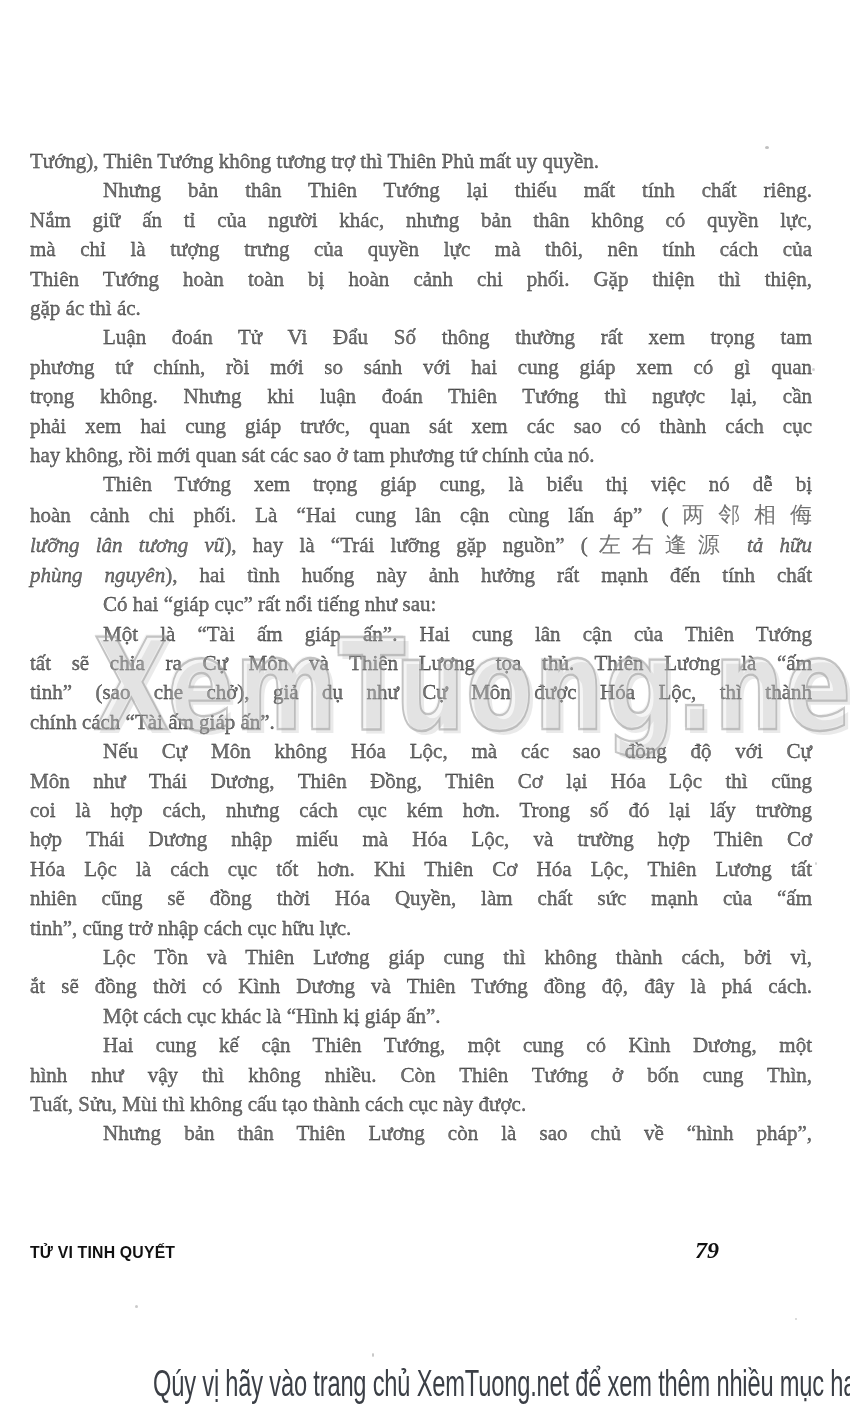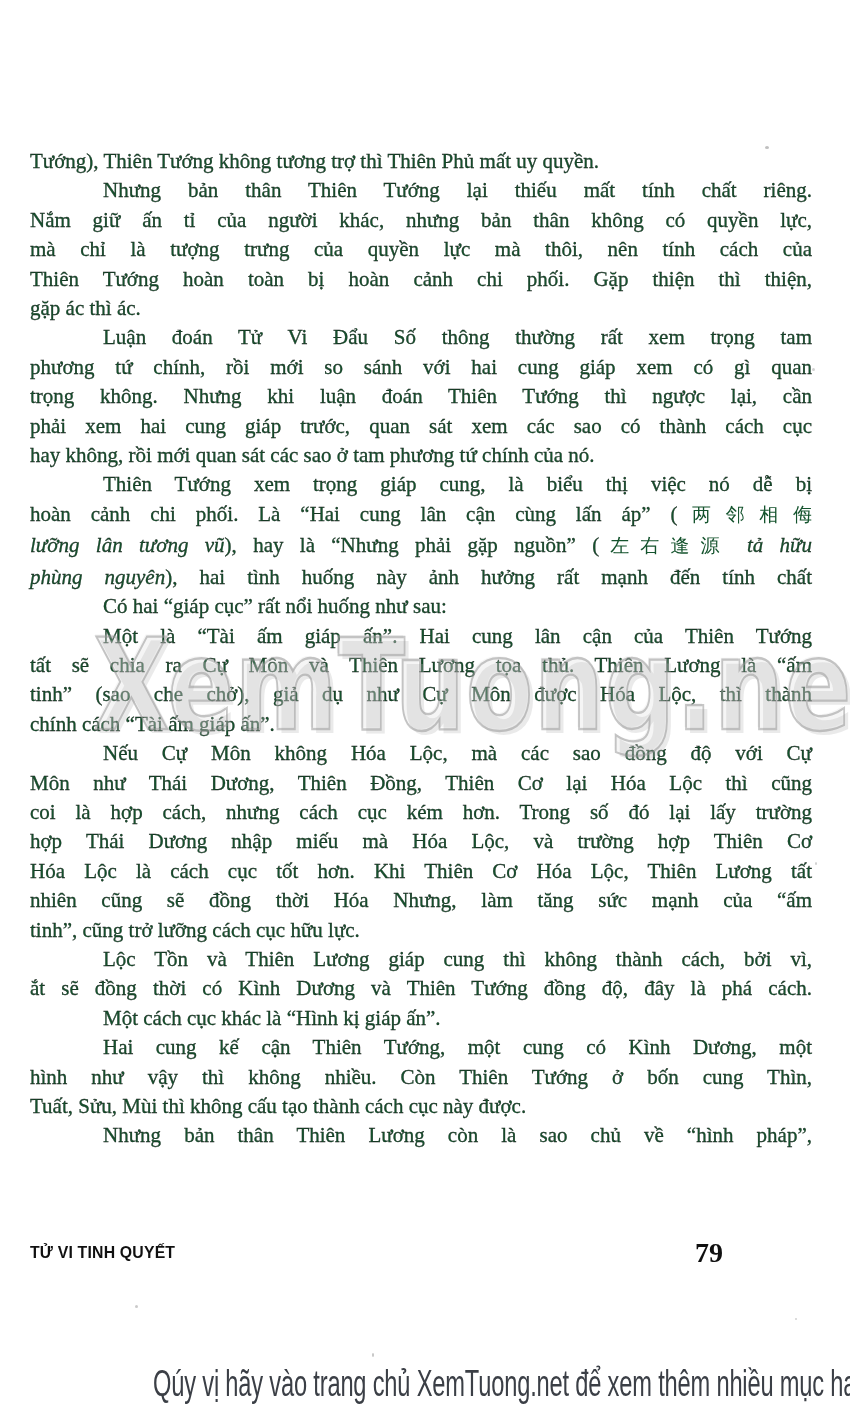--- a/index.html
+++ b/index.html
@@ -5,29 +5,29 @@
   html,body{margin:0;padding:0;}
   body{
     width:850px;height:1411px;background:#ffffff;position:relative;overflow:hidden;
     font-family:"Liberation Serif", serif;
   }
   .page{position:absolute;inset:0;background:#ffffff;}
 
   
   #text-block{
     position:absolute;left:30px;top:147px;width:782px;
-    font-size:21px;line-height:29.4px;color:#14532d;
+    font-size:21px;line-height:29.4px;color:#737373;
     -webkit-text-stroke:0.3px #1b1b1b;
     z-index:1;
   }
   .line{white-space:normal;}
   .line.j{text-align:justify;text-align-last:justify;}
   .line.ind{padding-left:73px;}
   .seg-italic{font-style:italic;font-family:Liberation Serif, serif;}
-  .seg-cjk{font-family:Liberation Mono, monospace;font-size:19px;-webkit-text-stroke:0;}
+  .seg-cjk{font-family:Liberation Sans, sans-serif;font-size:22px;-webkit-text-stroke:0;}
 
   
   .watermark{
     position:absolute;left:0;top:620px;width:850px;text-align:center;
     font-family:"DejaVu Sans", sans-serif;font-weight:bold;font-size:126px;line-height:1.05;
     color:transparent;
     -webkit-text-stroke:2.3px rgba(148,148,148,0.52);
     text-shadow:5px 4px 0 rgba(185,185,185,0.30), -2px -2px 0 rgba(210,210,210,0.22);
     transform:scaleX(0.78);transform-origin:50% 50%;
     letter-spacing:1px;
@@ -38,21 +38,21 @@
   
   .footer-title{
     position:absolute;left:30px;top:1243px;
     font-family:"Liberation Sans", sans-serif;font-weight:bold;font-size:17px;
     color:#101010;letter-spacing:0.2px;
     transform:scaleX(0.93);transform-origin:left center;
     z-index:2;white-space:nowrap;
   }
   .footer-page{
     position:absolute;left:695px;top:1237px;
-    font-family:"Liberation Serif", serif;font-weight:bold;font-size:28px;
+    font-family:"Liberation Serif", serif;font-weight:bold;font-style:italic;font-size:24px;
     color:#101010;z-index:2;
   }
 
   
   .bottom-bar{
     position:absolute;left:0;top:1362px;width:850px;text-align:center;
     font-family:"Liberation Sans", sans-serif;font-size:37px;line-height:44px;
     color:#3b3f46;letter-spacing:-0.3px;
     transform:scaleX(0.64);transform-origin:50% 50%;
     white-space:nowrap;z-index:2;
@@ -79,34 +79,34 @@
       <div class="line j"><span>mà chỉ là tượng trưng của quyền lực mà thôi, nên tính cách của</span></div>
       <div class="line j"><span>Thiên Tướng hoàn toàn bị hoàn cảnh chi phối. Gặp thiện thì thiện,</span></div>
       <div class="line"><span>gặp ác thì ác.</span></div>
       <div class="line j ind"><span>Luận đoán Tử Vi Đẩu Số thông thường rất xem trọng tam</span></div>
       <div class="line j"><span>phương tứ chính, rồi mới so sánh với hai cung giáp xem có gì quan</span></div>
       <div class="line j"><span>trọng không. Nhưng khi luận đoán Thiên Tướng thì ngược lại, cần</span></div>
       <div class="line j"><span>phải xem hai cung giáp trước, quan sát xem các sao có thành cách cục</span></div>
       <div class="line"><span>hay không, rồi mới quan sát các sao ở tam phương tứ chính của nó.</span></div>
       <div class="line j ind"><span>Thiên Tướng xem trọng giáp cung, là biểu thị việc nó dễ bị</span></div>
       <div class="line j"><span>hoàn cảnh chi phối. Là “Hai cung lân cận cùng lấn áp” (</span><span class="seg-cjk">两邻相侮</span></div>
-      <div class="line j"><span class="seg-italic">lưỡng lân tương vũ</span><span>), hay là “Nhưng phải gặp nguồn” (</span><span class="seg-cjk">左右逢源</span><span> </span><span class="seg-italic">tả hữu</span></div>
+      <div class="line j"><span class="seg-italic">lưỡng lân tương vũ</span><span>), hay là “Trái lưỡng gặp nguồn” (</span><span class="seg-cjk">左右逢源</span><span> </span><span class="seg-italic">tả hữu</span></div>
       <div class="line j"><span class="seg-italic">phùng nguyên</span><span>), hai tình huống này ảnh hưởng rất mạnh đến tính chất</span></div>
-      <div class="line ind"><span>Có hai “giáp cục” rất nổi huống như sau:</span></div>
+      <div class="line ind"><span>Có hai “giáp cục” rất nổi tiếng như sau:</span></div>
       <div class="line j ind"><span>Một là “Tài ấm giáp ấn”. Hai cung lân cận của Thiên Tướng</span></div>
       <div class="line j"><span>tất sẽ chia ra Cự Môn và Thiên Lương tọa thủ. Thiên Lương là “ấm</span></div>
       <div class="line j"><span>tinh” (sao che chở), giả dụ như Cự Môn được Hóa Lộc, thì thành</span></div>
       <div class="line"><span>chính cách “Tài ấm giáp ấn”.</span></div>
       <div class="line j ind"><span>Nếu Cự Môn không Hóa Lộc, mà các sao đồng độ với Cự</span></div>
       <div class="line j"><span>Môn như Thái Dương, Thiên Đồng, Thiên Cơ lại Hóa Lộc thì cũng</span></div>
       <div class="line j"><span>coi là hợp cách, nhưng cách cục kém hơn. Trong số đó lại lấy trường</span></div>
       <div class="line j"><span>hợp Thái Dương nhập miếu mà Hóa Lộc, và trường hợp Thiên Cơ</span></div>
       <div class="line j"><span>Hóa Lộc là cách cục tốt hơn. Khi Thiên Cơ Hóa Lộc, Thiên Lương tất</span></div>
-      <div class="line j"><span>nhiên cũng sẽ đồng thời Hóa Nhưng, làm tăng sức mạnh của “ấm</span></div>
-      <div class="line"><span>tinh”, cũng trở lưỡng cách cục hữu lực.</span></div>
+      <div class="line j"><span>nhiên cũng sẽ đồng thời Hóa Quyền, làm chất sức mạnh của “ấm</span></div>
+      <div class="line"><span>tinh”, cũng trở nhập cách cục hữu lực.</span></div>
       <div class="line j ind"><span>Lộc Tồn và Thiên Lương giáp cung thì không thành cách, bởi vì,</span></div>
       <div class="line j"><span>ắt sẽ đồng thời có Kình Dương và Thiên Tướng đồng độ, đây là phá cách.</span></div>
       <div class="line ind"><span>Một cách cục khác là “Hình kị giáp ấn”.</span></div>
       <div class="line j ind"><span>Hai cung kế cận Thiên Tướng, một cung có Kình Dương, một</span></div>
       <div class="line j"><span>hình như vậy thì không nhiều. Còn Thiên Tướng ở bốn cung Thìn,</span></div>
       <div class="line"><span>Tuất, Sửu, Mùi thì không cấu tạo thành cách cục này được.</span></div>
       <div class="line j ind"><span>Nhưng bản thân Thiên Lương còn là sao chủ về “hình pháp”,</span></div>
     </div>
 
   <div class="watermark">XemTuong.net</div>

